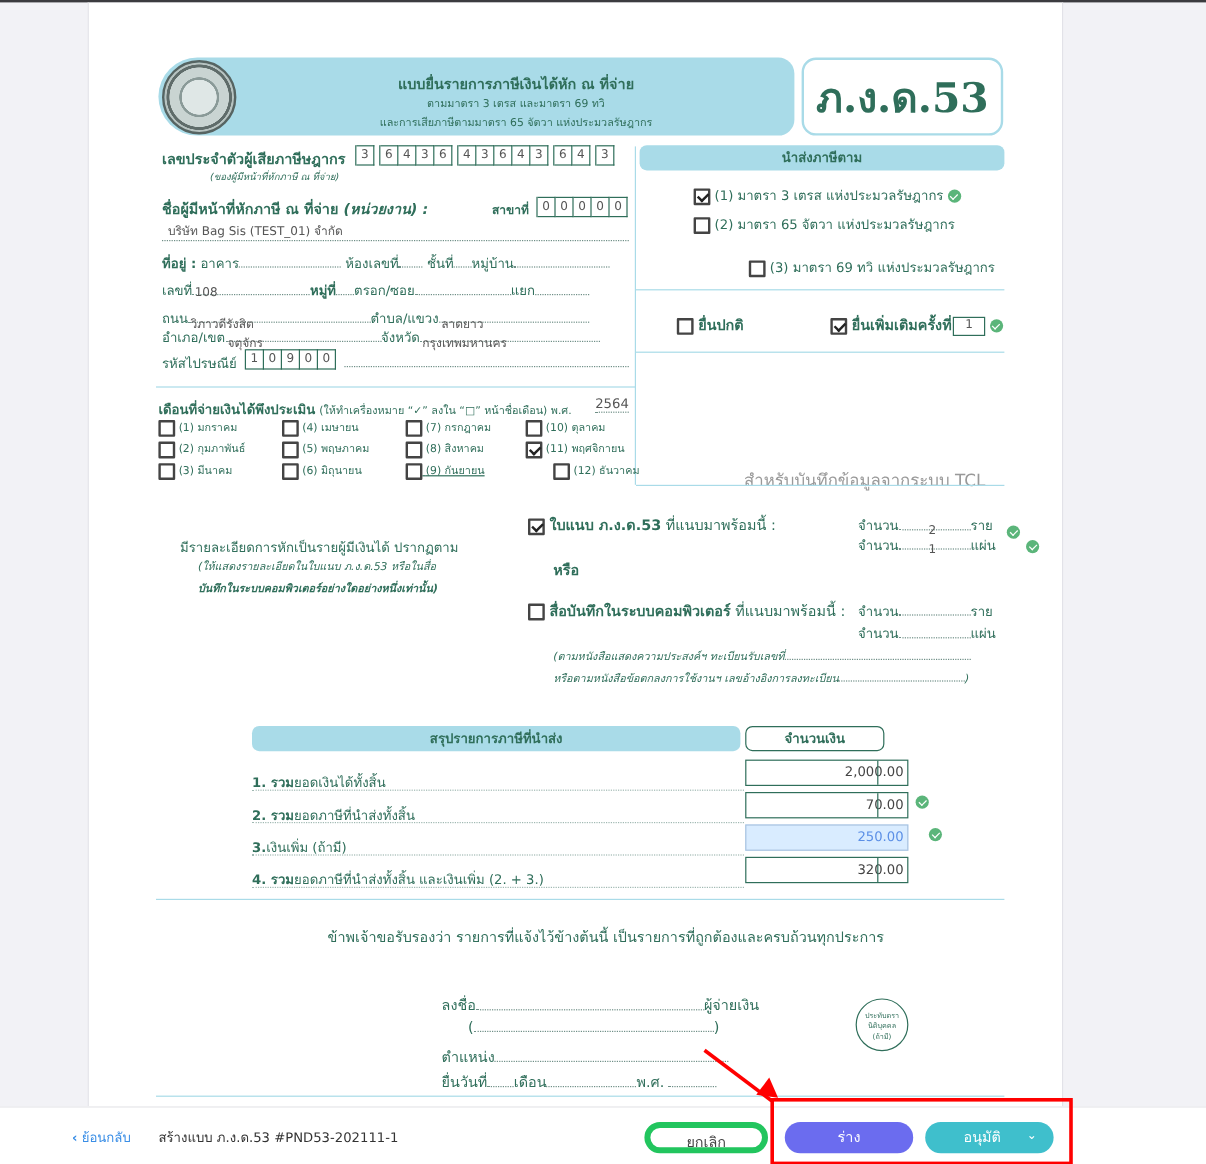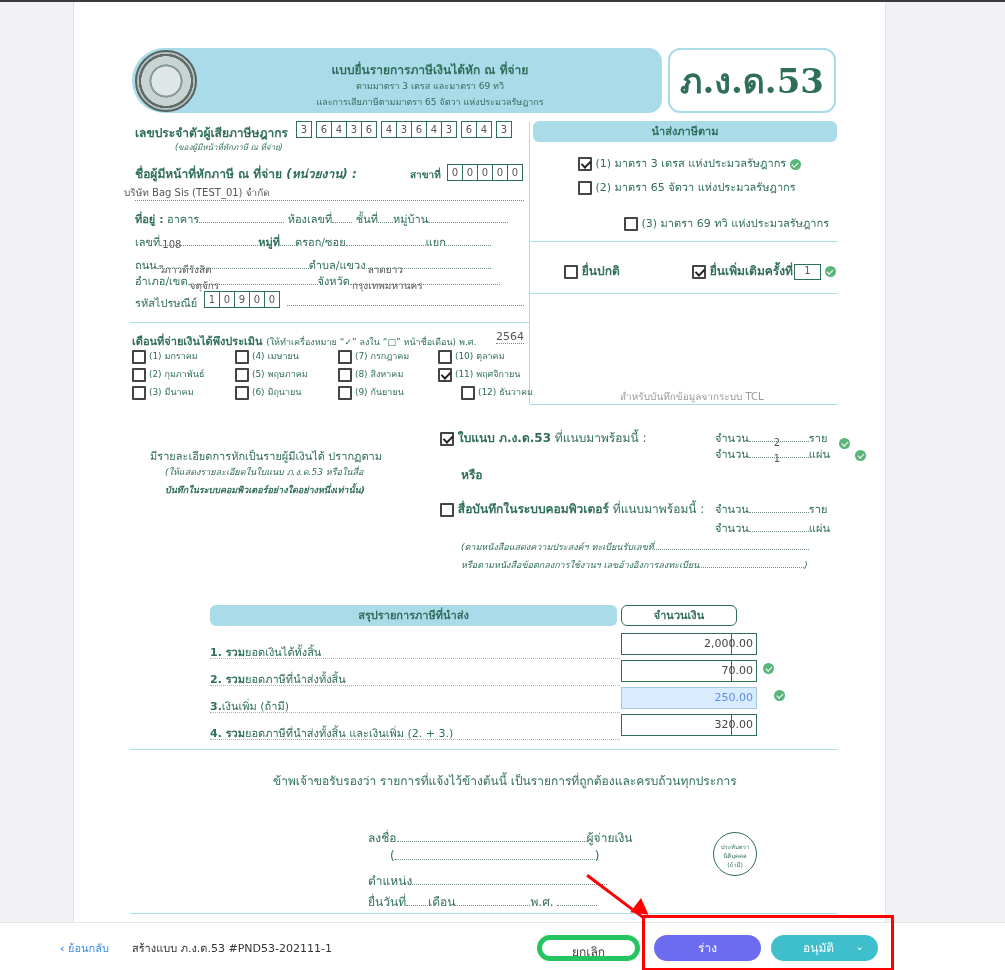--- a/index.html
+++ b/index.html
@@ -87,21 +87,21 @@
 <div class="abs t b" style="left:410px;top:165px;font-size:10px">สาขาที่</div>
 <div class="abs" style="left:447px;top:162px;display:flex" id="branch">
     <span class="dg">
       <span class="digitbox">0</span>
       <span class="digitbox">0</span>
       <span class="digitbox">0</span>
       <span class="digitbox">0</span>
       <span class="digitbox">0</span>
     </span>
   </div>
-<div class="abs val" style="left:124px;top:183px;width:384px;height:16px"><span>บริษัท Bag Sis (TEST_01) จำกัด</span></div>
+<div class="abs val" style="left:140px;top:183px;width:384px;height:16px"><span>บริษัท Bag Sis (TEST_01) จำกัด</span></div>
 <div class="abs dots" style="left:135px;top:198px;width:389px"></div>
 
 
 <div class="abs t" style="left:135px;top:208px;width:389px"><b>ที่อยู่ :</b> <span>อาคาร</span><span class="dots" style="display:inline-block;width:85px"></span> <span>ห้องเลขที่</span><span class="dots" style="display:inline-block;width:20px"></span> <span>ชั้นที่</span><span class="dots" style="display:inline-block;width:15px"></span><span>หมู่บ้าน</span><span class="dots" style="display:inline-block;width:80px"></span></div>
 <div class="abs t" style="left:135px;top:231px;width:389px"><span>เลขที่</span><span class="dots" style="display:inline-block;width:98px;position:relative"><span class="val" style="position:absolute;left:2px;top:-6px">108</span></span><b>หมู่ที่</b><span class="dots" style="display:inline-block;width:15px"></span><span>ตรอก/ซอย</span><span class="dots" style="display:inline-block;width:80px"></span><span>แยก</span><span class="dots" style="display:inline-block;width:45px"></span></div>
 <div class="abs t" style="left:135px;top:254px;width:389px"><span>ถนน</span><span class="dots" style="display:inline-block;width:152px;position:relative"><span class="val" style="position:absolute;left:2px;top:-6px">วิภาวดีรังสิต</span></span><span>ตำบล/แขวง</span><span class="dots" style="display:inline-block;width:125px;position:relative"><span class="val" style="position:absolute;left:2px;top:-6px">ลาดยาว</span></span></div>
 <div class="abs t" style="left:135px;top:270px;width:389px"><span>อำเภอ/เขต</span><span class="dots" style="display:inline-block;width:130px;position:relative"><span class="val" style="position:absolute;left:2px;top:-6px">จตุจักร</span></span><span>จังหวัด</span><span class="dots" style="display:inline-block;width:150px;position:relative"><span class="val" style="position:absolute;left:2px;top:-6px">กรุงเทพมหานคร</span></span></div>
 <div class="abs t" style="left:135px;top:292px">รหัสไปรษณีย์</div>
 <div class="abs" style="left:204px;top:289px;display:flex" id="postcode">
     <span class="dg">
@@ -122,36 +122,36 @@
     <div class="abs t" style="left: 578px; top: 152px; font-size: 11px;"><span class="cb on"></span> <span>(1) มาตรา 3 เตรส แห่งประมวลรัษฎากร</span> <span class="ok"></span></div>
     <div class="abs t" style="left: 578px; top: 176px; font-size: 11px;"><span class="cb"></span> <span>(2) มาตรา 65 จัตวา แห่งประมวลรัษฎากร</span></div>
     <div class="abs t" style="left: 578px; top: 212px; font-size: 11px; margin-left: 46px;"><span class="cb"></span> <span>(3) มาตรา 69 ทวิ แห่งประมวลรัษฎากร</span></div>
   </div>
 <div class="hline" style="left:530px;top:239px;width:307px"></div>
 
 
 <div class="abs t" style="left:564px;top:259px;font-size:12px"><span class="cb" id="cbnormal"></span> <b>ยื่นปกติ</b></div>
 <div class="abs t" style="left:692px;top:259px;font-size:12px"><span class="cb on" id="cbadd"></span> <b>ยื่นเพิ่มเติมครั้งที่</b><span style="display:inline-block;width:27px;height:16px;border:1px solid #2f6e5a;text-align:center;font-size:10px;color:#555;margin-left:1px;vertical-align:middle">1</span> <span class="ok"></span></div>
 <div class="hline" style="left:530px;top:291px;width:307px"></div>
-<div class="abs t" style="left:620px;top:387px;font-size:10px;color:#999">สำหรับบันทึกข้อมูลจากระบบ TCL</div>
+<div class="abs t" style="left:620px;top:387px;font-size:14px;color:#999">สำหรับบันทึกข้อมูลจากระบบ TCL</div>
 <div class="hline" style="left:530px;top:402px;width:307px"></div>
 
 
 <div class="abs t" style="left:132px;top:330px"><b>เดือนที่จ่ายเงินได้พึงประเมิน</b> <span style="font-size:9px">(ให้ทำเครื่องหมาย “✓” ลงใน “□” หน้าชื่อเดือน) พ.ศ.</span></div>
 <div class="abs val dots" style="left:496px;top:328px;width:28px;text-align:center;font-size:11px">2564</div>
 <div id="months">
     <div class="abs t" style="left: 132px; top: 347px; font-size: 9px;"><span class="cb"></span> <span>(1) มกราคม</span></div>
     <div class="abs t" style="left: 132px; top: 365px; font-size: 9px;"><span class="cb"></span> <span>(2) กุมภาพันธ์</span></div>
     <div class="abs t" style="left: 132px; top: 383px; font-size: 9px;"><span class="cb"></span> <span>(3) มีนาคม</span></div>
     <div class="abs t" style="left: 235px; top: 347px; font-size: 9px;"><span class="cb"></span> <span>(4) เมษายน</span></div>
     <div class="abs t" style="left: 235px; top: 365px; font-size: 9px;"><span class="cb"></span> <span>(5) พฤษภาคม</span></div>
     <div class="abs t" style="left: 235px; top: 383px; font-size: 9px;"><span class="cb"></span> <span>(6) มิถุนายน</span></div>
     <div class="abs t" style="left: 338px; top: 347px; font-size: 9px;"><span class="cb"></span> <span>(7) กรกฎาคม</span></div>
     <div class="abs t" style="left: 338px; top: 365px; font-size: 9px;"><span class="cb"></span> <span>(8) สิงหาคม</span></div>
-    <div class="abs t" style="left: 338px; top: 383px; font-size: 9px;"><span class="cb"></span> <span>(9) กันยายน</span></div>
+    <div class="abs t" style="left: 338px; top: 383px; font-size: 9px; text-decoration: underline;"><span class="cb"></span> <span>(9) กันยายน</span></div>
     <div class="abs t" style="left: 438px; top: 347px; font-size: 9px;"><span class="cb"></span> <span>(10) ตุลาคม</span></div>
     <div class="abs t" style="left: 438px; top: 365px; font-size: 9px;"><span class="cb on"></span> <span>(11) พฤศจิกายน</span></div>
     <div class="abs t" style="left: 438px; top: 383px; font-size: 9px; padding-left: 23px;"><span class="cb"></span> <span>(12) ธันวาคม</span></div>
   </div>
 
 
 <div class="abs t" style="left:150px;top:445px">มีรายละเอียดการหักเป็นรายผู้มีเงินได้ ปรากฏตาม</div>
 <div class="abs t i" style="left:165px;top:463px;font-size:9px">(ให้แสดงรายละเอียดในใบแนบ ภ.ง.ด.53 หรือในสื่อ</div>
 <div class="abs t i b" style="left:165px;top:481px;font-size:9px">บันทึกในระบบคอมพิวเตอร์อย่างใดอย่างหนึ่งเท่านั้น)</div>
 

